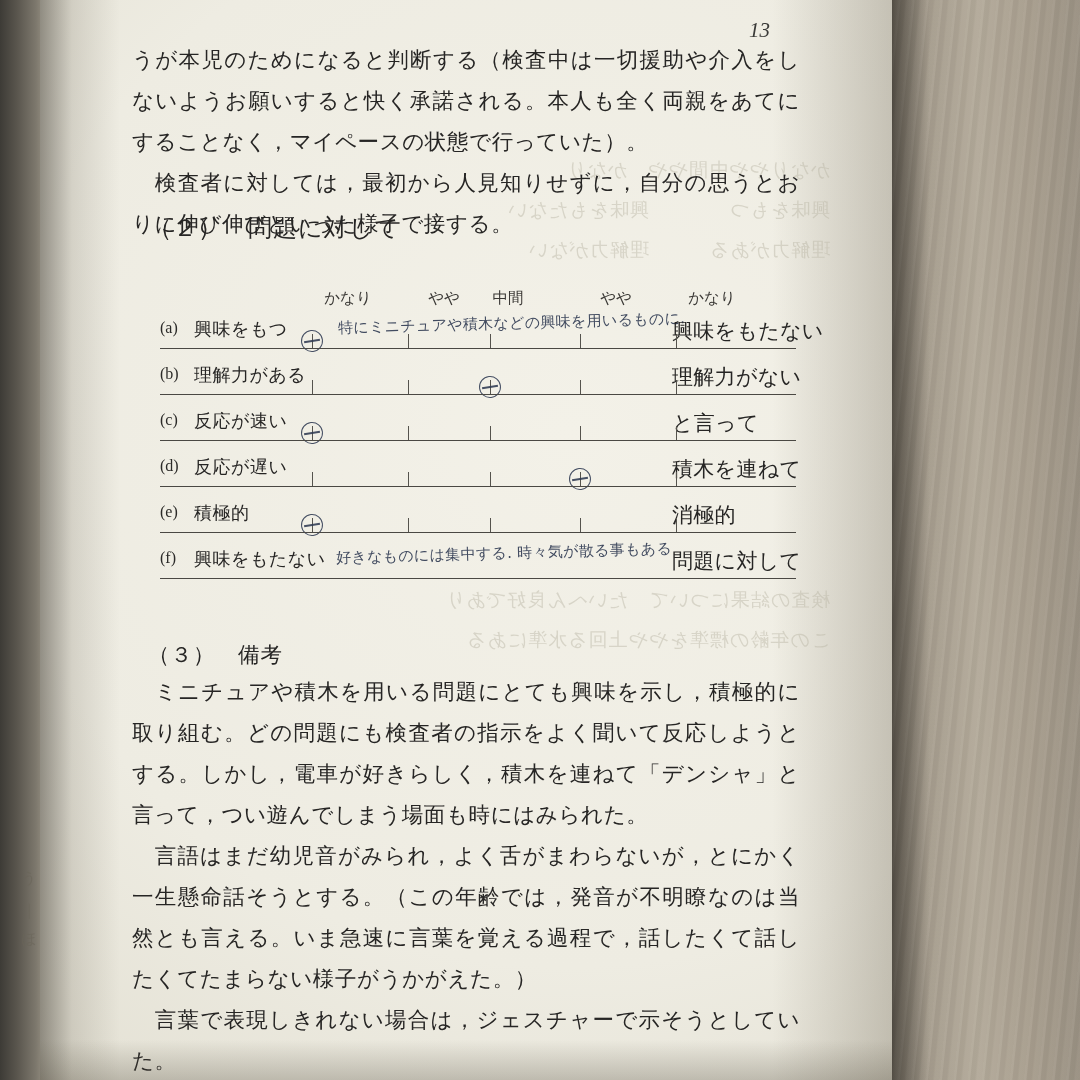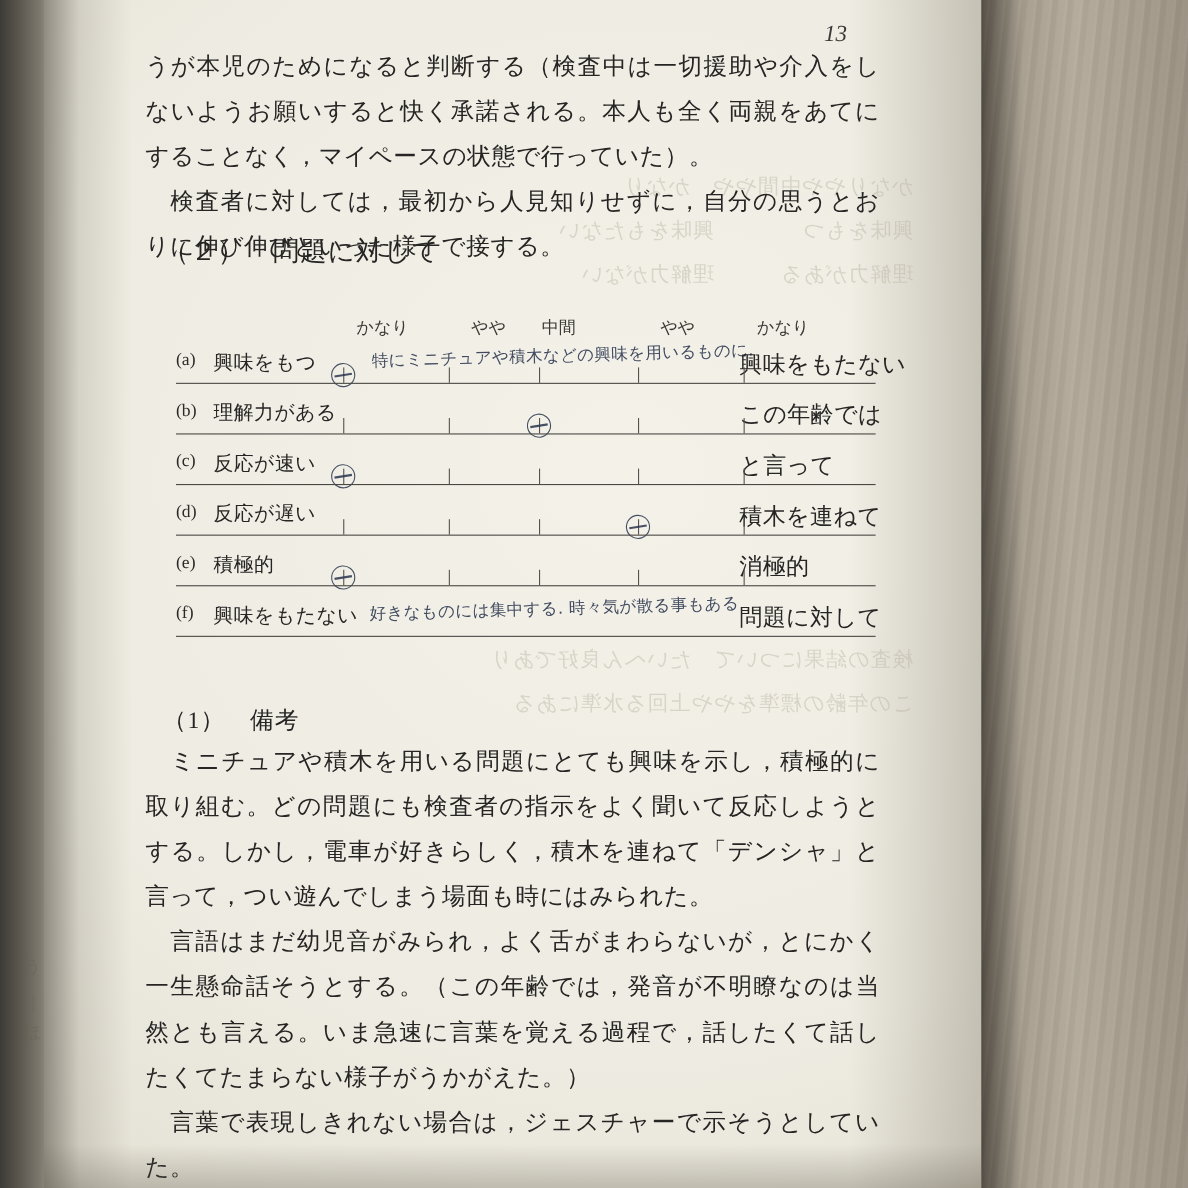--- a/index.html
+++ b/index.html
@@ -313,21 +313,21 @@
           <div class="tick" style="left:330px"></div>
           <div class="tick" style="left:420px"></div>
           <div class="tick" style="left:516px"></div>
           <div class="mark" style="left:152px"></div>
           <div class="row-line"></div>
         </div>
 
         <div class="scale-row">
           <div class="row-label-key">(b)</div>
           <div class="row-label-left">理解力がある</div>
-          <div class="row-label-right">この年齢では</div>
+          <div class="row-label-right">理解力がない</div>
           <div class="tick" style="left:152px"></div>
           <div class="tick" style="left:248px"></div>
           <div class="tick" style="left:330px"></div>
           <div class="tick" style="left:420px"></div>
           <div class="tick" style="left:516px"></div>
           <div class="mark" style="left:330px"></div>
           <div class="row-line"></div>
         </div>
 
         <div class="scale-row">
@@ -372,21 +372,21 @@
         <div class="scale-row">
           <div class="row-label-key">(f)</div>
           <div class="row-label-left">興味をもたない</div>
           <div class="handnote" style="left:176px">好きなものには集中する. 時々気が散る事もある</div>
           <div class="row-label-right">問題に対して</div>
           <div class="row-line"></div>
         </div>
 
       </div>
 
-      <div id="heading3">（1）　備考</div>
+      <div id="heading3">（３）　備考</div>
 
       <div class="body-text" id="para3" style="white-space: pre-wrap;">　ミニチュアや積木を用いる問題にとても興味を示し，積極的に取り組む。どの問題にも検査者の指示をよく聞いて反応しようとする。しかし，電車が好きらしく，積木を連ねて「デンシャ」と言って，つい遊んでしまう場面も時にはみられた。
 　言語はまだ幼児音がみられ，よく舌がまわらないが，とにかく一生懸命話そうとする。（この年齢では，発音が不明瞭なのは当然とも言える。いま急速に言葉を覚える過程で，話したくて話したくてたまらない様子がうかがえた。）
 　言葉で表現しきれない場合は，ジェスチャーで示そうとしていた。
 　問題が難しくなってきた時の反応は，言語で答えるものは，「知らない」</div>
 
     </div>
   </div>
 
   <div class="bottom-shade"></div>

